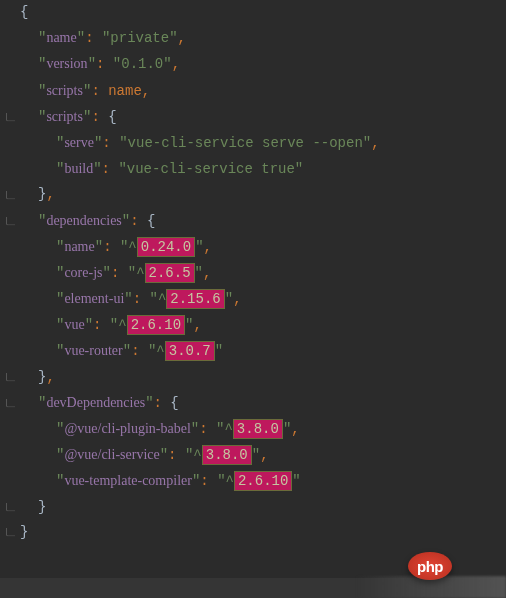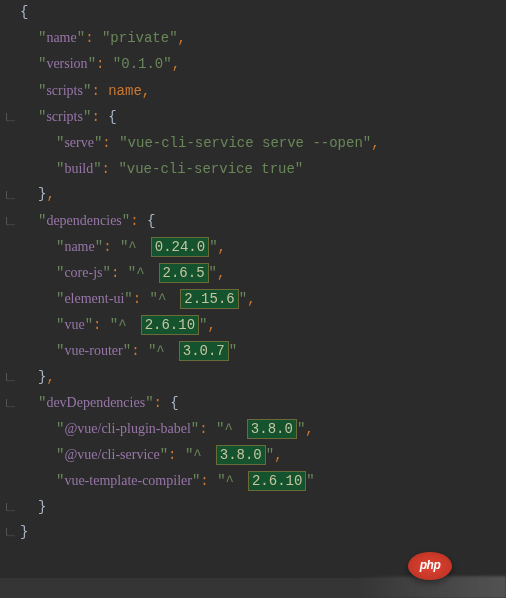--- a/index.html
+++ b/index.html
@@ -40,45 +40,43 @@
     }
     .indent-1 { padding-left: 34px; }
     .indent-2 { padding-left: 52px; }
     .punct { color: #cc7832; }
     .key { color: #9876aa; font-family: Liberation Serif, serif; }
     .colon { color: #cc7832; }
     .str { color: #6a8759; }
     .bool { color: #cc7832; }
     .brace { color: #a9b7c6; }
     .hl {
-      background: #14532d;
+      background: #be185d;
       padding: 1px 3px;
       border: 1px solid #6b6b3a;
       color: #c5c5a0;
-      margin-left: 14px;
     }
     .badge {
       position: absolute;
       bottom: 18px;
       right: 54px;
       width: 44px;
       height: 28px;
       background: radial-gradient(ellipse at center, #e04433 0%, #b72f20 100%);
       border-radius: 50%;
       display: flex;
       align-items: center;
       justify-content: center;
       box-shadow: 0 3px 6px rgba(0,0,0,0.4);
     }
     .badge-text {
       color: #fff;
       font-family: Arial, sans-serif;
-      font-size: 12px;
+      font-size: 15px;
       font-weight: bold;
-      font-style: italic;
       letter-spacing: -0.5px;
     }
     .bottom-strip {
       position: absolute;
       bottom: 0;
       left: 0;
       right: 0;
       height: 20px;
       background: #353535;
     }

